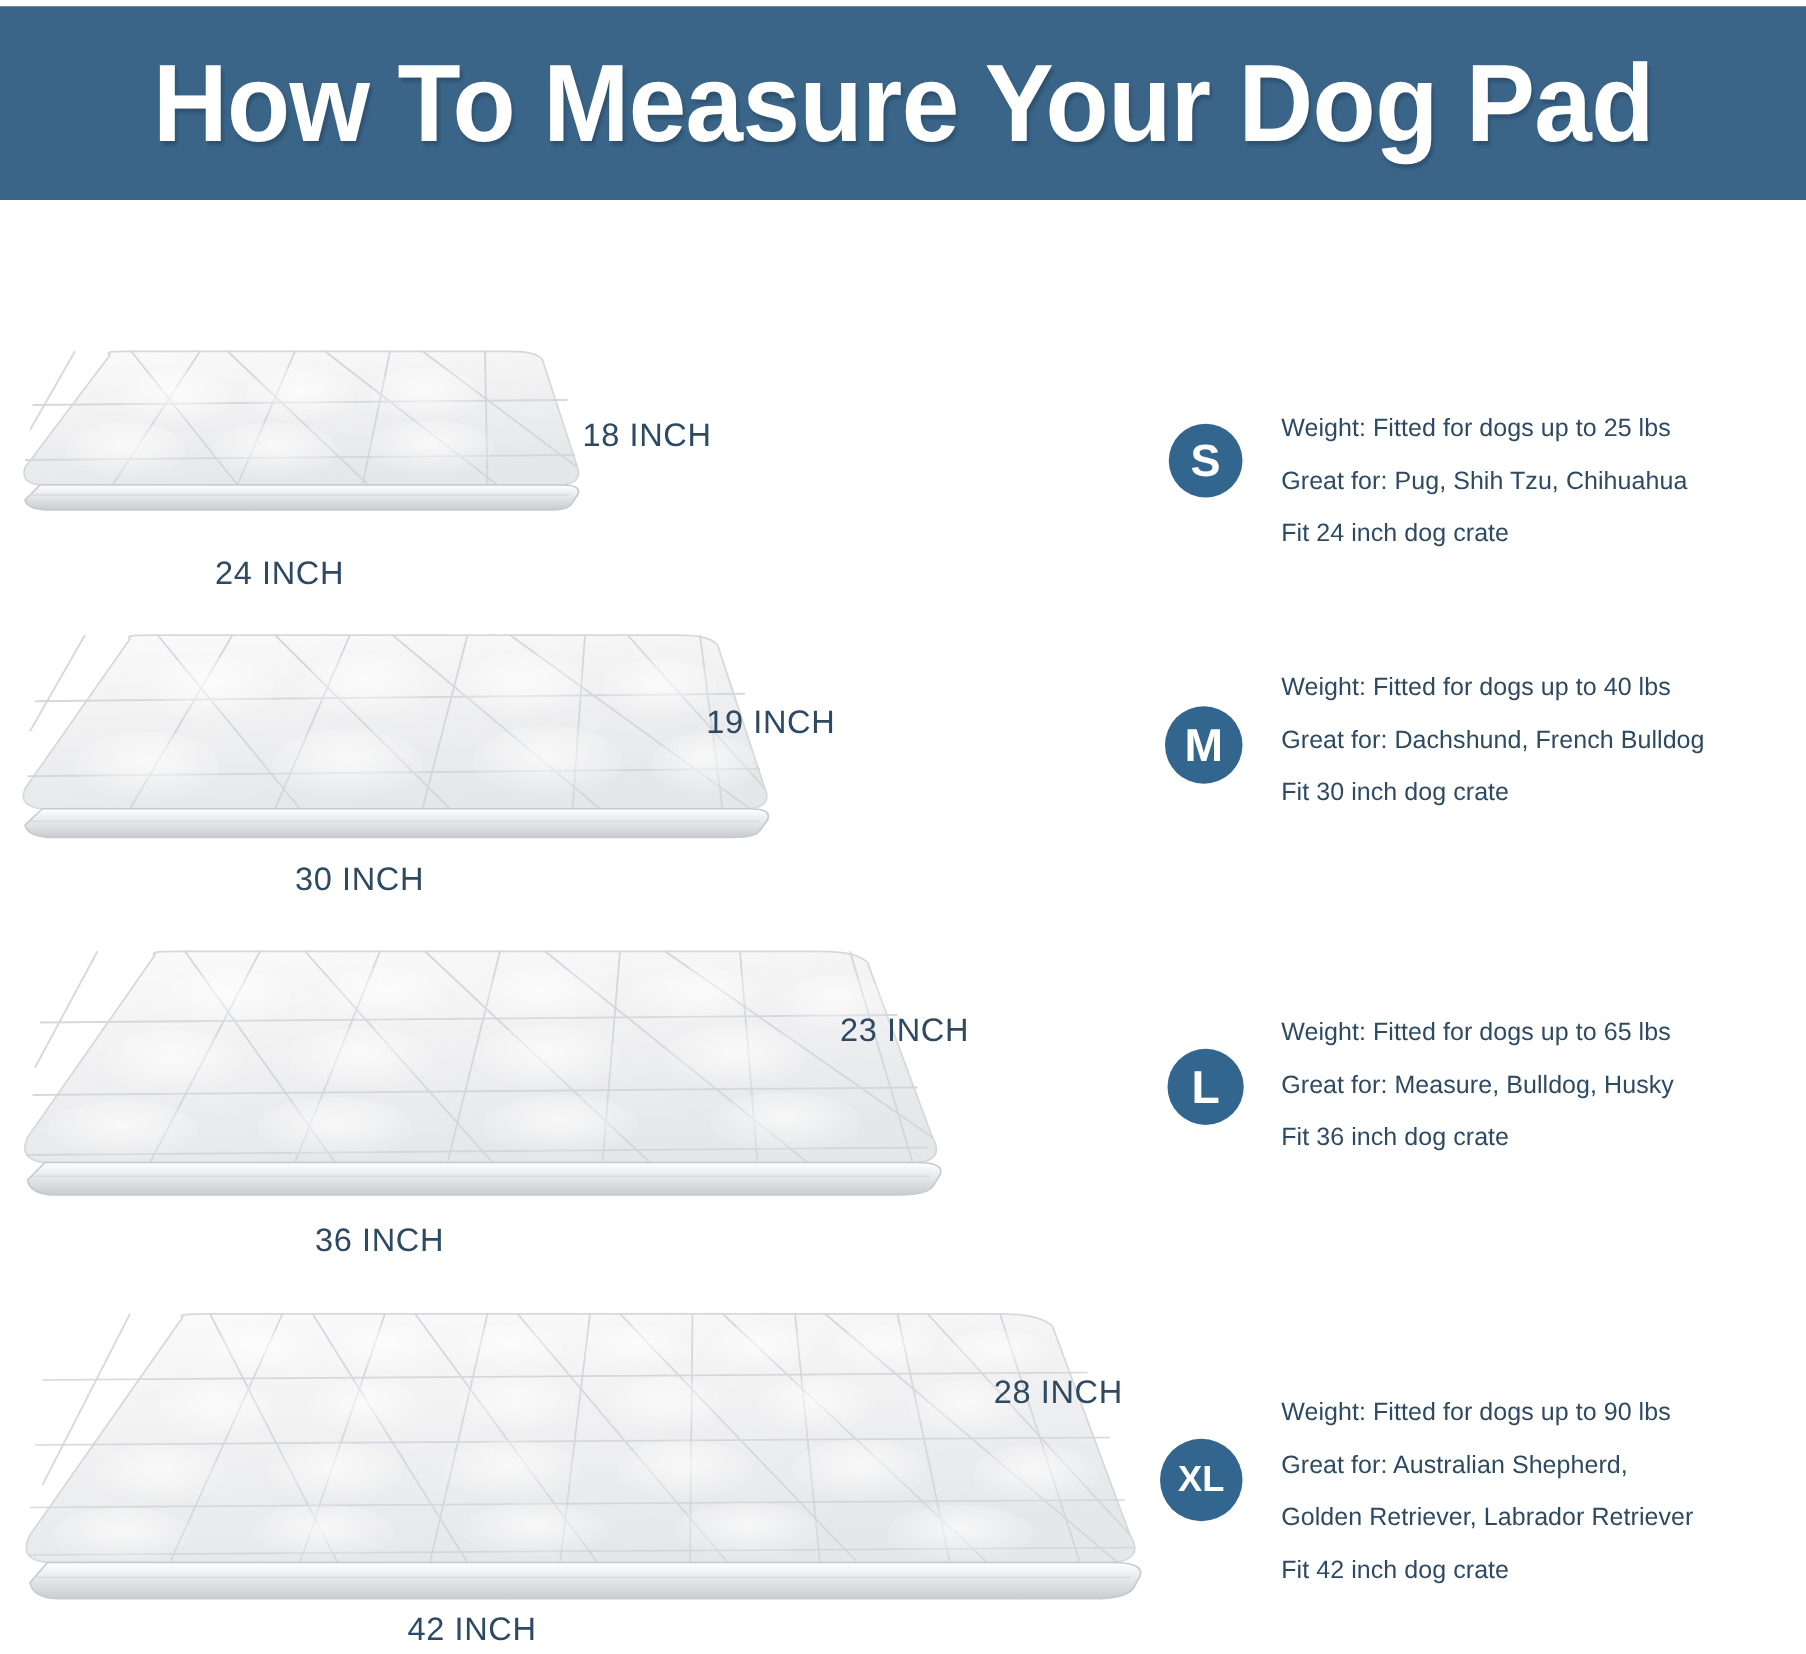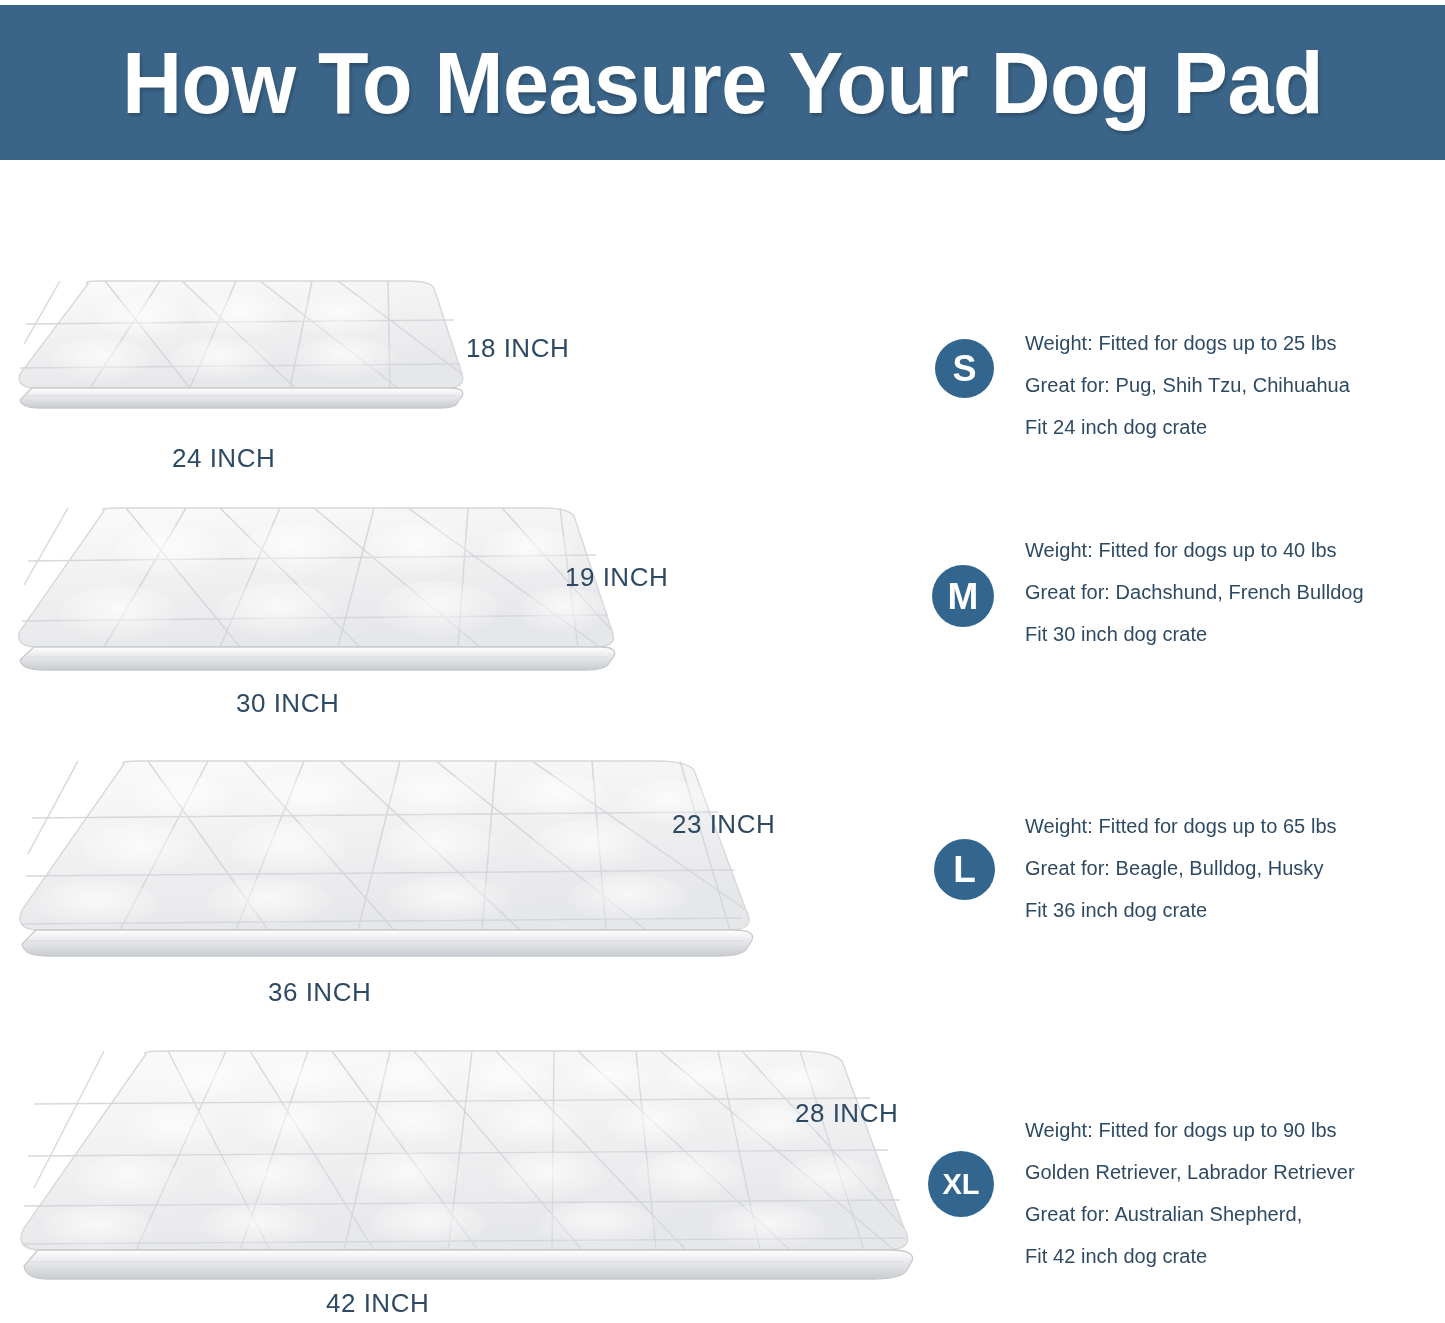--- a/index.html
+++ b/index.html
@@ -224,21 +224,21 @@
           <ellipse cx="440" cy="142" rx="62" ry="24"></ellipse>
           <ellipse cx="620" cy="140" rx="60" ry="24"></ellipse>
         </g>
         <path d="M 28 172 L 726 172 Q 748 172 744 182 L 739 190 Q 735 198 712 198 L 38 198 Q 16 198 14 186 Z" fill="url(#frontEdge)" stroke="#c7cacd" stroke-width="1.3"></path>
         <path d="M 19 183 L 736 183" stroke="#d9dbde" stroke-width="1.2" fill="none"></path>
       </g>
     </svg>
   </div>
 </div>
 <div class="dim-label" style="left:672px; top:809px;">23 INCH</div>
-<div class="dim-label" style="left:252px; top:977px;margin-left:16px;">36 INCH</div>
+<div class="dim-label" style="left:252px; top:977px;">36 INCH</div>
 
 <div class="pad-stage" style="left:8px; top:1048px; width:915px; height:245px;">
   <div class="pad">
     <svg viewBox="0 0 915 245" preserveAspectRatio="none">
       <g>
         <path d="M 138 6 Q 132 3 160 3 L 790 3 Q 824 3 834 13 L 896 180 Q 908 200 882 202 L 30 202 Q 6 200 16 180 Z" fill="url(#topFace)" stroke="#d6d8db" stroke-width="1.4"></path>
         <g stroke="#d4d6da" stroke-width="1.4" fill="none" opacity="0.95">
           <path d="M 218 3 L 128 202"></path>
           <path d="M 300 3 L 232 202"></path>
           <path d="M 382 3 L 336 202"></path>
@@ -306,23 +306,23 @@
 <div class="size-badge" style="left: 932px; top: 565px; width: 62px; height: 62px; font-size: 37px; background: rgb(51, 102, 142);">M</div>
 <div class="size-text" style="top:529px;">
   <p>Weight: Fitted for dogs up to 40 lbs</p>
   <p>Great for: Dachshund, French Bulldog</p>
   <p>Fit 30 inch dog crate</p>
 </div>
 
 <div class="size-badge" style="left: 934px; top: 839px; width: 61px; height: 61px; font-size: 37px; background: rgb(51, 102, 142);">L</div>
 <div class="size-text" style="top:805px;">
   <p>Weight: Fitted for dogs up to 65 lbs</p>
-  <p>Great for: Beagle, Bulldog, Husky</p>
+  <p>Great for: Measure, Bulldog, Husky</p>
   <p>Fit 36 inch dog crate</p>
 </div>
 
 <div class="size-badge" style="left: 928px; top: 1151px; width: 66px; height: 66px; font-size: 29px; background: rgb(51, 102, 142);">XL</div>
 <div class="size-text" style="top:1109px;">
   <p>Weight: Fitted for dogs up to 90 lbs</p>
+  <p>Great for: Australian Shepherd,</p>
   <p>Golden Retriever, Labrador Retriever</p>
-  <p>Great for: Australian Shepherd,</p>
   <p>Fit 42 inch dog crate</p>
 </div>
 
 </body></html>

